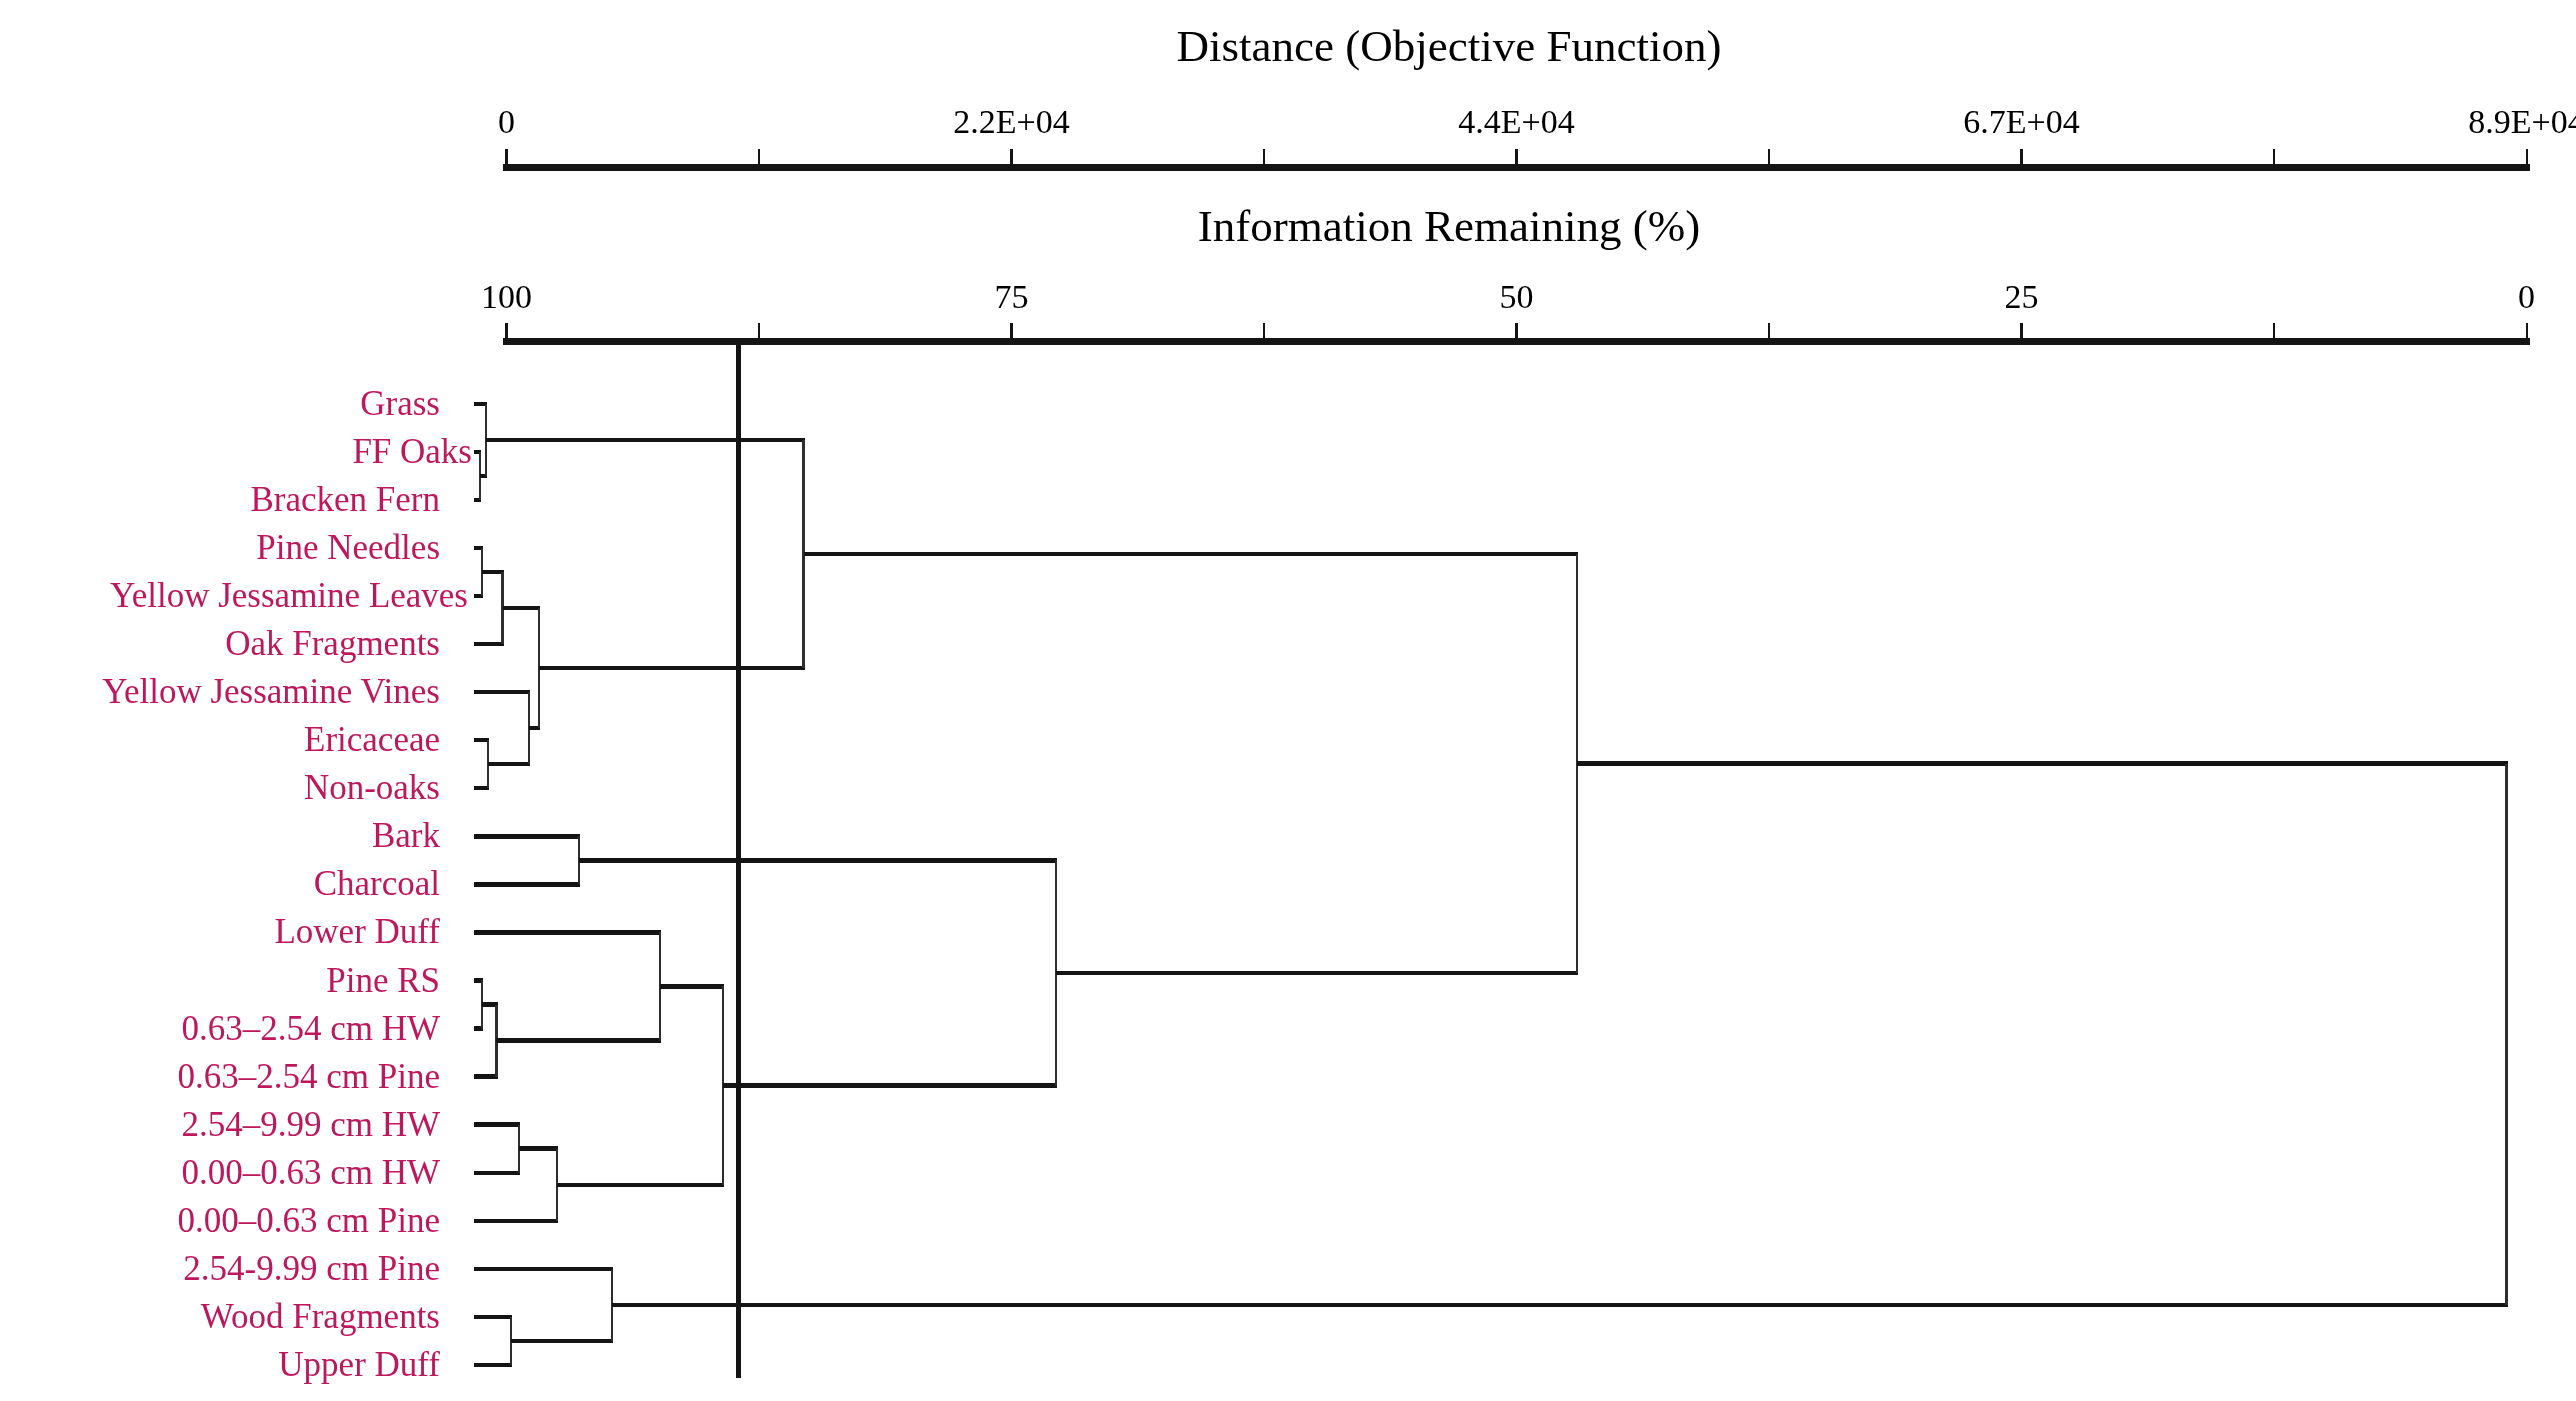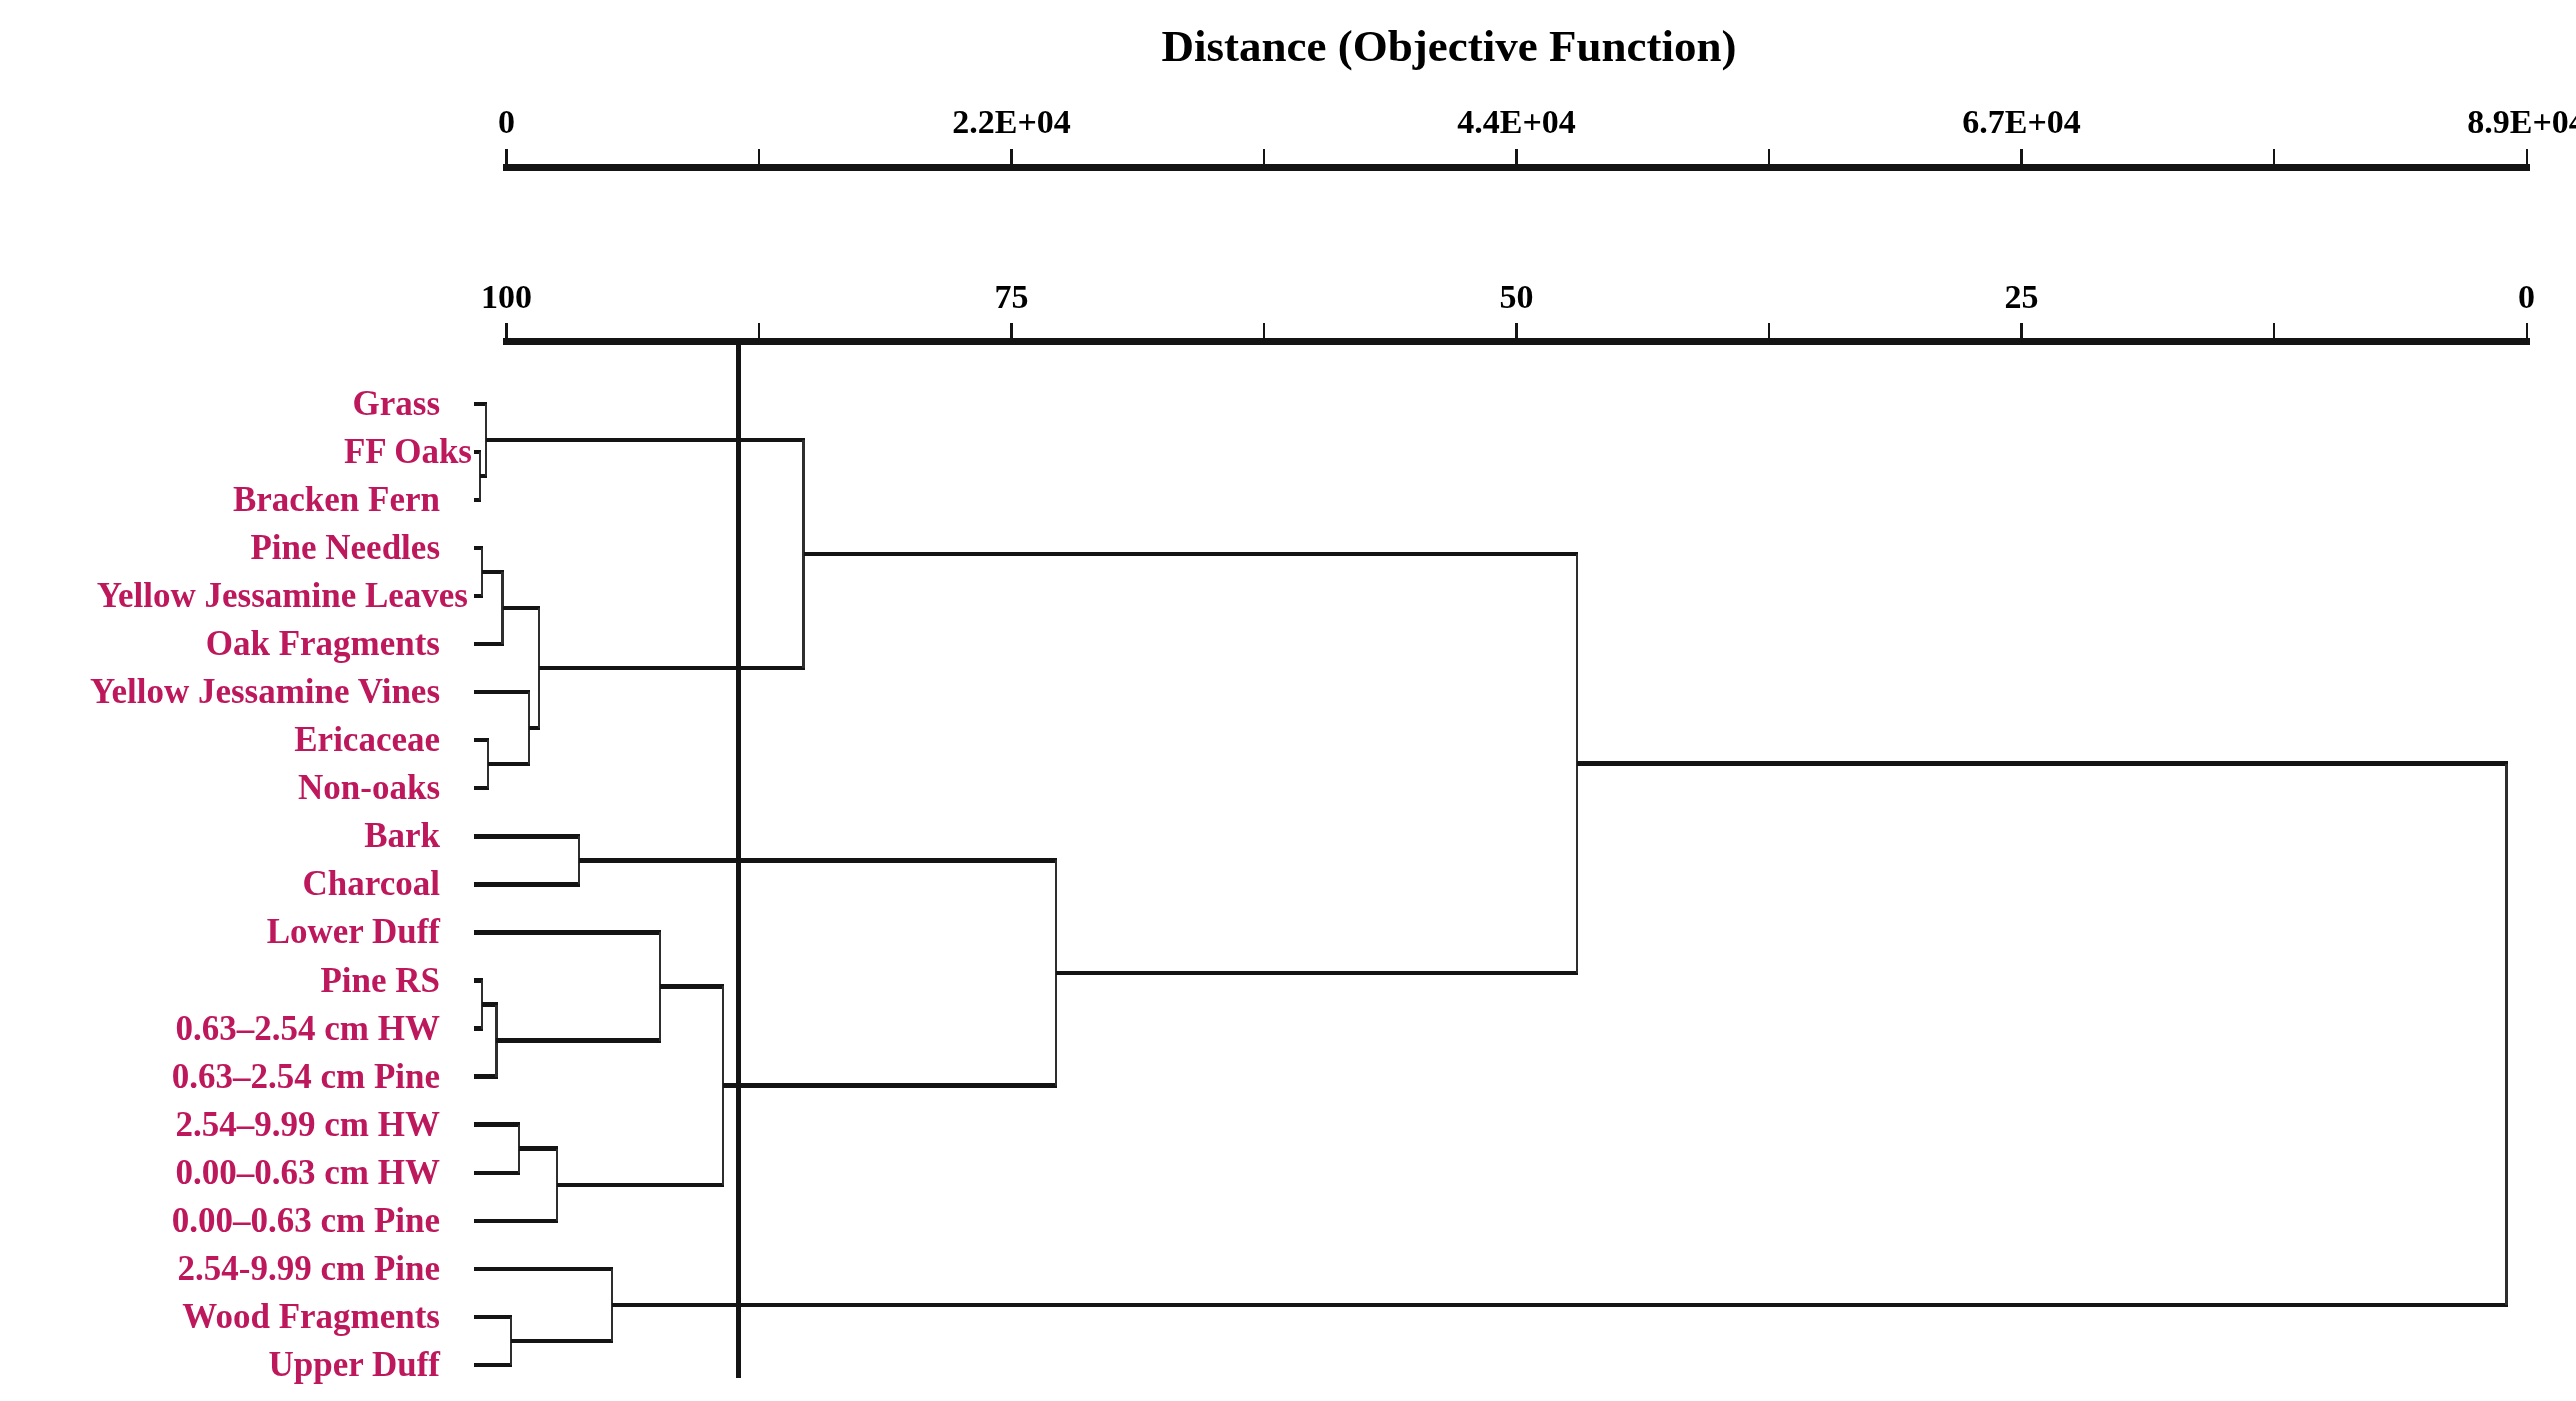--- a/index.html
+++ b/index.html
@@ -6,21 +6,20 @@
     margin: 0; padding: 0;
     background: #ffffff;
     width: 2576px; height: 1401px;
     overflow: hidden;
     font-family: "Liberation Serif", "DejaVu Serif", serif;
   }
   #figure {
     position: relative;
     width: 2576px; height: 1401px;
     background: #ffffff;
-    font-weight: bold;
   }
   #plot {
     position: absolute; left: 0; top: 0;
   }
   .axis-title {
     position: absolute;
     width: 1278px;
     text-align: center;
     font-size: 45px;
     line-height: 53px;
@@ -48,20 +47,21 @@
     height: 48px;
     color: #be185d;
     white-space: nowrap;
   }
 </style>
 </head>
 <body>
 
 <div id="figure">
   <div id="distance-title" class="axis-title">Distance (Objective Function)</div>
+  <div id="info-title" class="axis-title">Information Remaining (%)</div>
 
   <svg id="plot" width="2576" height="1401" viewBox="0 0 3627 1973">
       <line x1="708" y1="236" x2="3562" y2="236" stroke="#141414" stroke-width="9" shape-rendering="crispEdges"></line>
       <line x1="713" y1="234" x2="713" y2="210" stroke="#141414" stroke-width="3.5" shape-rendering="crispEdges"></line>
       <line x1="1424.25" y1="234" x2="1424.25" y2="210" stroke="#141414" stroke-width="3.5" shape-rendering="crispEdges"></line>
       <line x1="2135.5" y1="234" x2="2135.5" y2="210" stroke="#141414" stroke-width="3.5" shape-rendering="crispEdges"></line>
       <line x1="2846.75" y1="234" x2="2846.75" y2="210" stroke="#141414" stroke-width="3.5" shape-rendering="crispEdges"></line>
       <line x1="3558" y1="234" x2="3558" y2="210" stroke="#141414" stroke-width="3.5" shape-rendering="crispEdges"></line>
       <line x1="1068.625" y1="234" x2="1068.625" y2="210" stroke="#141414" stroke-width="3.5" shape-rendering="crispEdges"></line>
       <line x1="1779.875" y1="234" x2="1779.875" y2="210" stroke="#141414" stroke-width="3.5" shape-rendering="crispEdges"></line>

